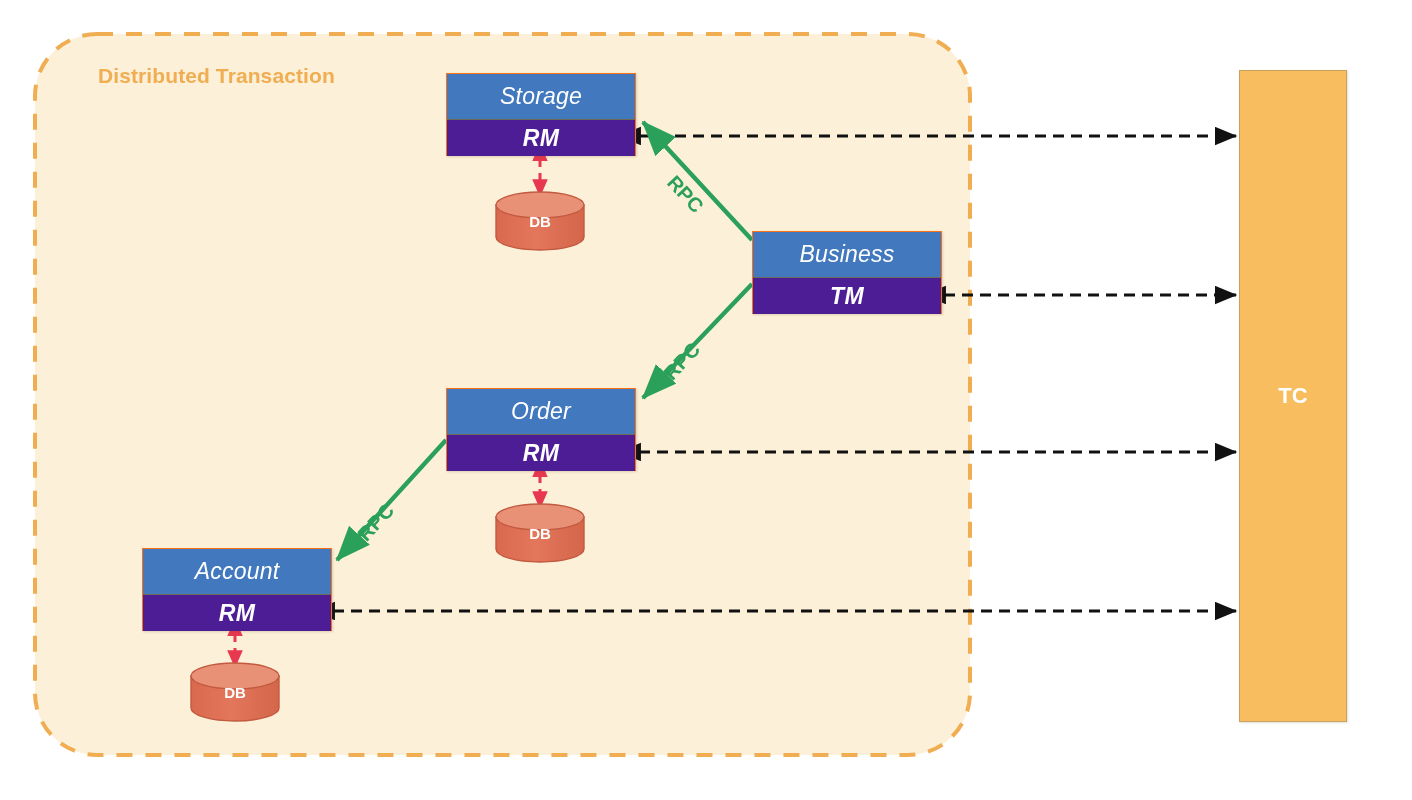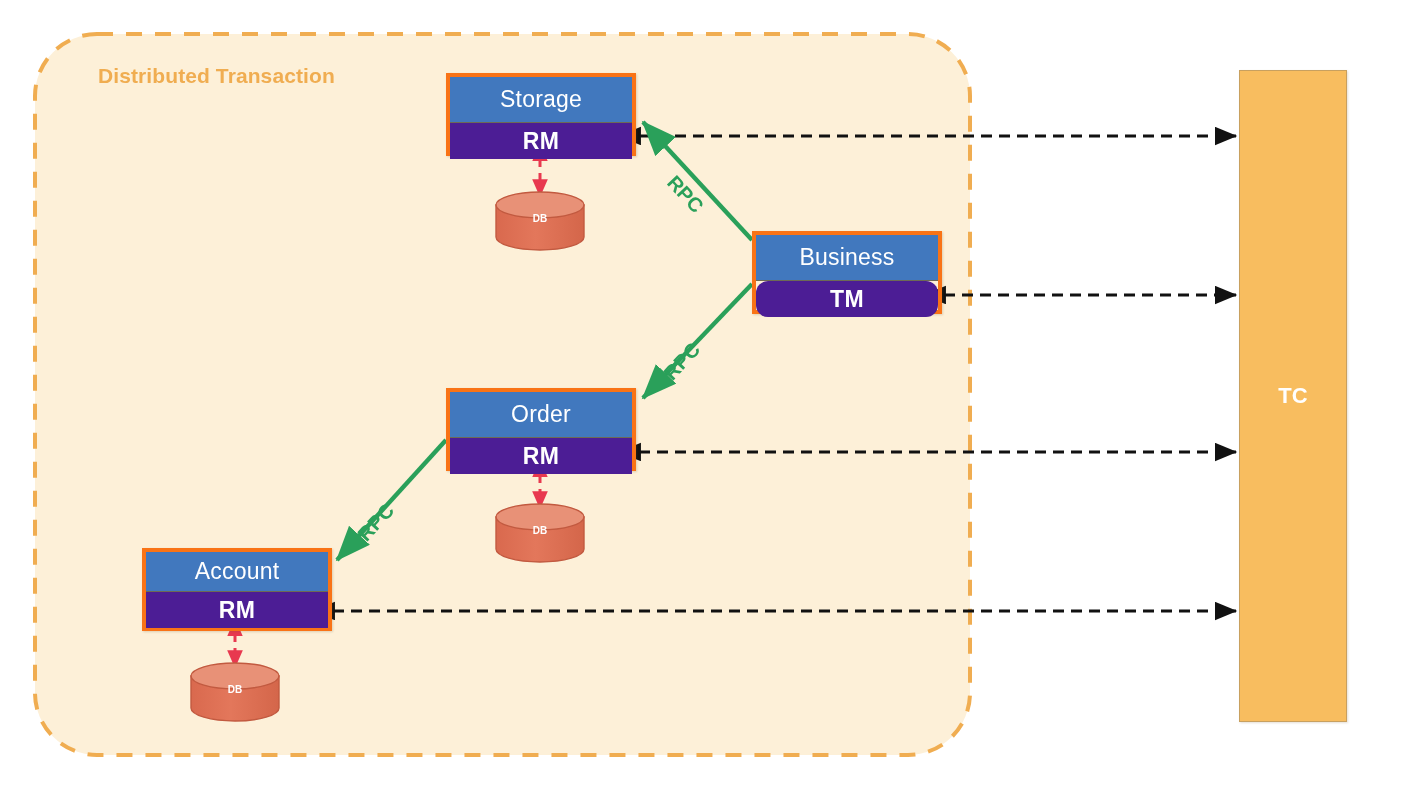--- a/index.html
+++ b/index.html
@@ -22,22 +22,23 @@
   }
   .svg-layer {
     position: absolute;
     top: 0; left: 0;
     width: 1412px;
     height: 800px;
   }
   .node {
     position: absolute;
     box-sizing: border-box;
-    border: 4px solid #f97316;
+    border: 1px solid #f97316;
     box-shadow: 1px 1px 2px rgba(120,90,50,0.22);
+    font-style: italic;
   }
   .node-head {
     background: #4178be;
     color: #ffffff;
     display: flex;
     align-items: center;
     justify-content: center;
     font-size: 23px;
     letter-spacing: 0.2px;
     box-sizing: border-box;
@@ -71,21 +72,21 @@
     position: absolute;
     color: #f0ad51;
     font-size: 21px;
     font-weight: bold;
     letter-spacing: 0.1px;
     white-space: nowrap;
   }
   .db-label {
     position: absolute;
     color: #ffffff;
-    font-size: 10px;
+    font-size: 15px;
     font-weight: bold;
     text-align: center;
     pointer-events: none;
   }
   .rpc-label {
     position: absolute;
     color: #2aa05a;
     font-size: 20px;
     font-weight: bold;
     white-space: nowrap;
@@ -161,30 +162,30 @@
 
   <div class="container-title" style="left:98px; top:64px;">Distributed Transaction</div>
 
   <div class="node" style="left:446px; top:73px; width:190px; height:83px;">
     <div class="node-head" style="height:46px;">Storage</div>
     <div class="node-sub" style="height:36px;">RM</div>
   </div>
 
   <div class="node" style="left:752px; top:231px; width:190px; height:83px;">
     <div class="node-head" style="height:46px;">Business</div>
-    <div class="node-sub" style="height:36px;border-radius:12px;">TM</div>
+    <div class="node-sub" style="height:36px;">TM</div>
   </div>
 
   <div class="node" style="left:446px; top:388px; width:190px; height:83px;">
     <div class="node-head" style="height:46px;">Order</div>
     <div class="node-sub" style="height:36px;">RM</div>
   </div>
 
   <div class="node" style="left:142px; top:548px; width:190px; height:83px;">
-    <div class="node-head" style="height:40px;">Account</div>
+    <div class="node-head" style="height:46px;">Account</div>
     <div class="node-sub" style="height:36px;">RM</div>
   </div>
 
   <div class="tc-block" style="left:1239px; top:70px; width:108px; height:652px;">
     <span>TC</span>
   </div>
 
   <div class="db-label" style="left:496px; top:213px; width:88px;">DB</div>
   <div class="db-label" style="left:496px; top:525px; width:88px;">DB</div>
   <div class="db-label" style="left:191px; top:684px; width:88px;">DB</div>

